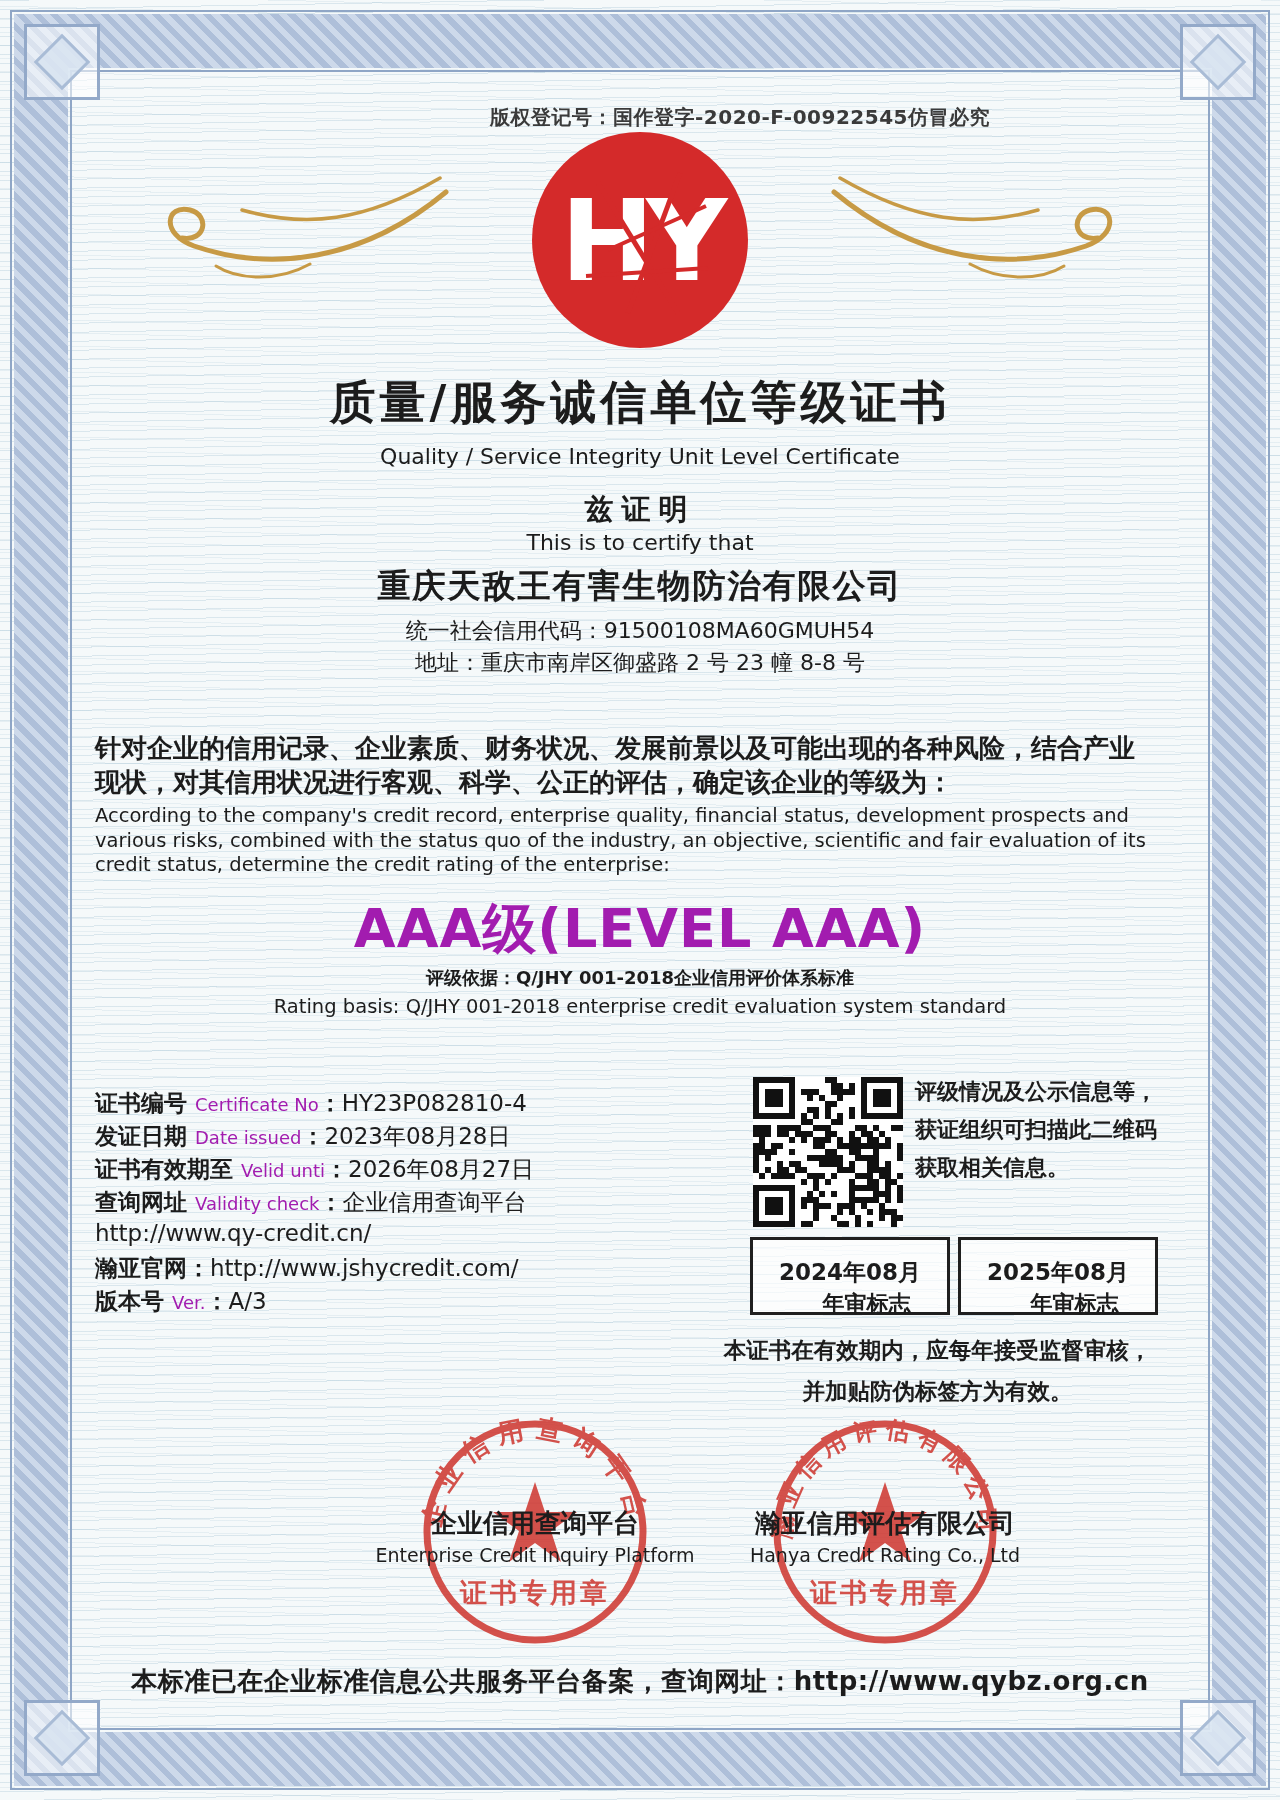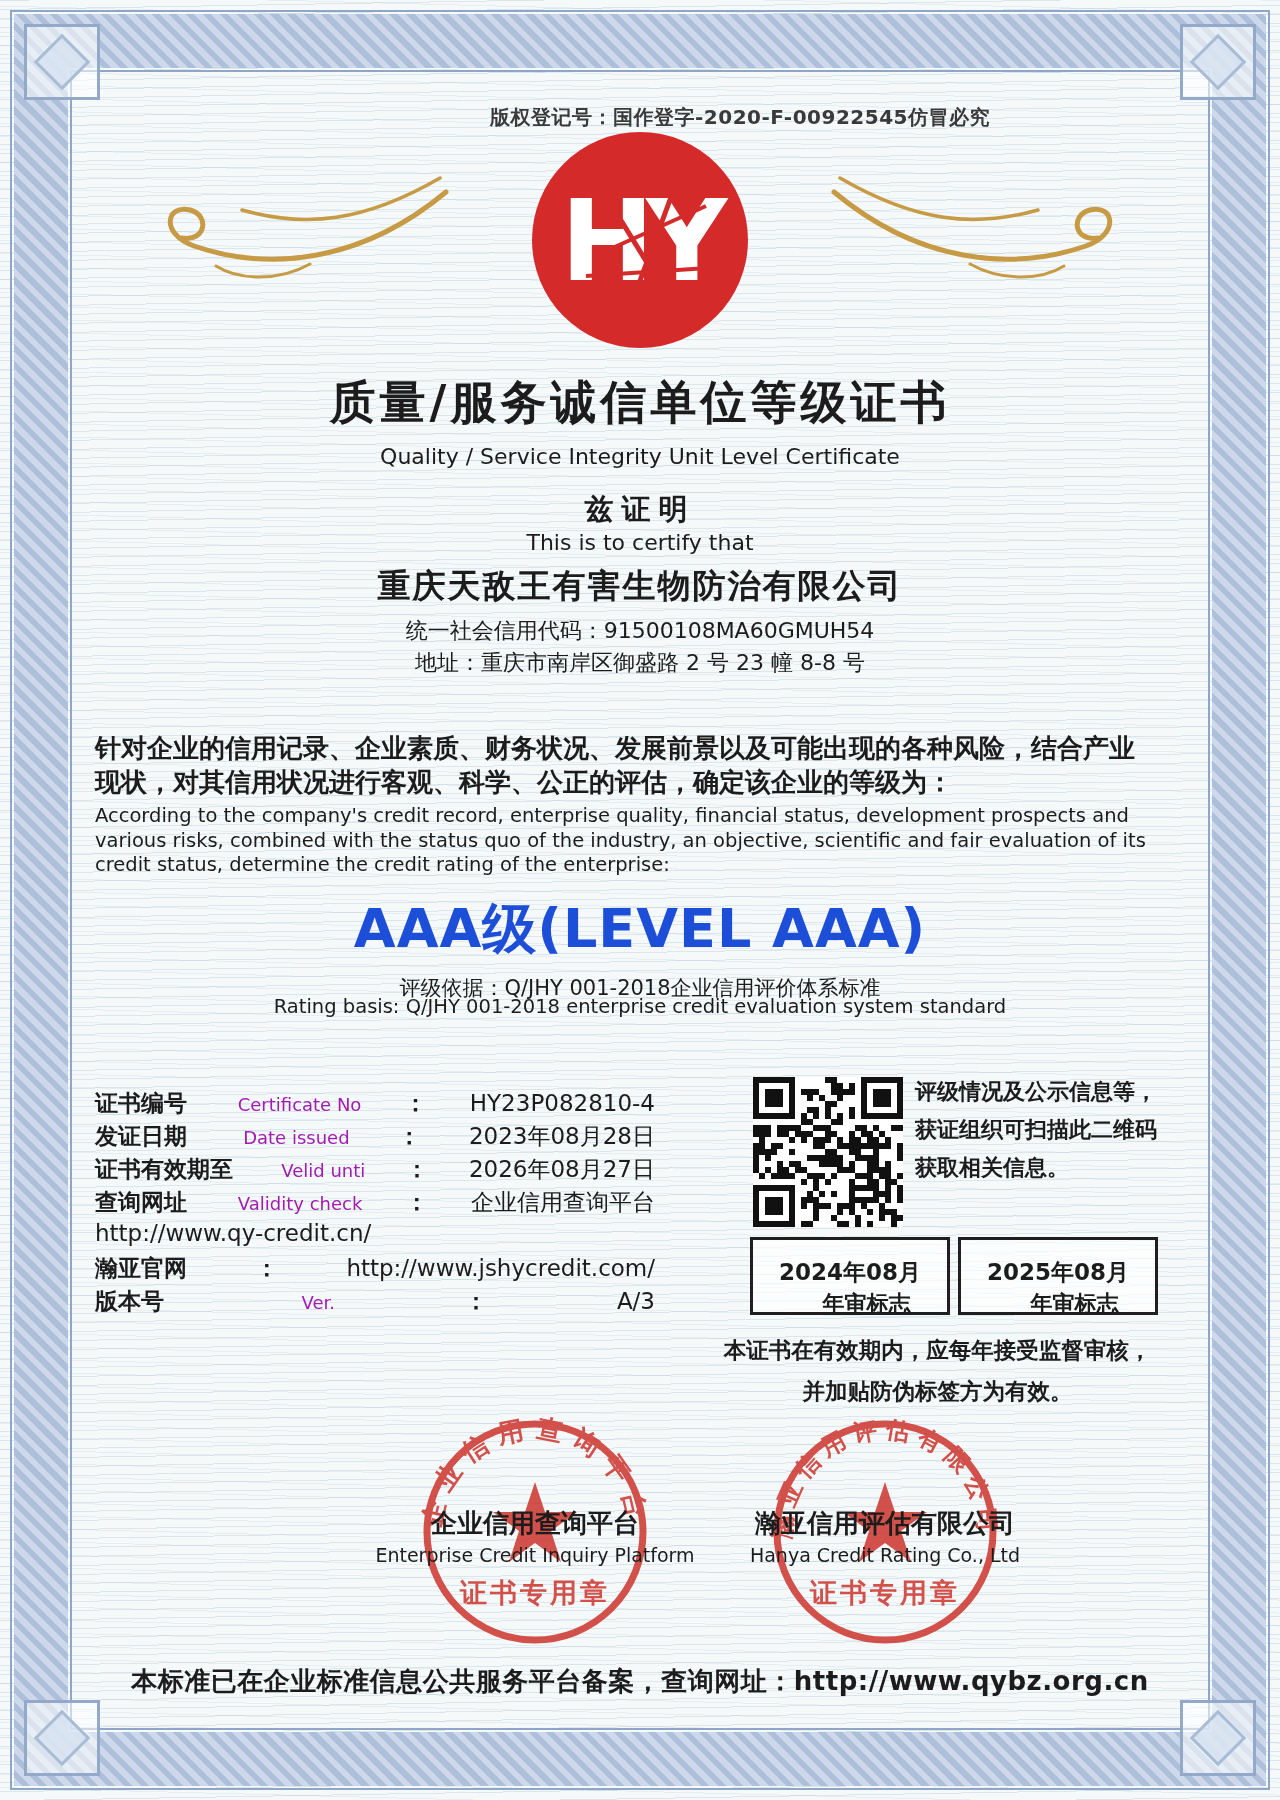--- a/index.html
+++ b/index.html
@@ -36,25 +36,25 @@
   .certify-en{top:530px;font-size:22px;}
   .company{top:564px;font-size:33px;font-weight:800;letter-spacing:2px;}
   .credit-code{top:616px;font-size:22px;font-weight:500;}
   .address{top:648px;font-size:22px;font-weight:500;}
 
   .body-cn{left:95px;width:1095px;font-size:26px;font-weight:600;line-height:33px;}
   .body-cn.l1{top:732px}.body-cn.l2{top:766px}
   .body-en{left:95px;top:804px;width:1070px;font-size:19.5px;line-height:24.5px;font-weight:500;}
 
   .rating{top:893px;font-size:54px;font-weight:800;letter-spacing:1px;}
-  .basis-cn{top:966px;font-size:21px;font-weight:400;margin-top:8px;}
+  .basis-cn{top:966px;font-size:18px;font-weight:700;}
   .basis-en{top:995px;font-size:19.5px;font-weight:500;}
 
   .details{left:95px;top:1088px;width:560px;}
-  .d-row{height:33px;display:flex;align-items:baseline;white-space:nowrap;justify-content:space-between;}
+  .d-row{height:33px;display:flex;align-items:baseline;white-space:nowrap;}
   .d-cn{font-size:23px;font-weight:600;}
   .d-en{font-size:18px;font-weight:500;margin-left:8px;color:#a21caf;}
   .d-sep{font-size:23px;font-weight:600;}
   .d-val{font-size:23px;font-weight:500;}
 
   .qr-svg{left:753px;top:1077px;}
   .qr-info{left:915px;top:1073px;width:268px;font-size:22px;font-weight:600;line-height:38px;}
 
   .annual-box{top:1237px;width:200px;height:78px;border:3px solid #1f1f1f;background:rgba(255,255,255,.65);
       text-align:center;box-sizing:border-box;padding-top:8px;}
@@ -108,21 +108,21 @@
   <div class="abs ctr certify-en">This is to certify that</div>
 
   <div class="abs ctr company">重庆天敌王有害生物防治有限公司</div>
   <div class="abs ctr credit-code">统一社会信用代码：91500108MA60GMUH54</div>
   <div class="abs ctr address">地址：重庆市南岸区御盛路 2 号 23 幢 8-8 号</div>
 
   <div class="abs body-cn l1">针对企业的信用记录、企业素质、财务状况、发展前景以及可能出现的各种风险，结合产业</div>
   <div class="abs body-cn l2">现状，对其信用状况进行客观、科学、公正的评估，确定该企业的等级为：</div>
   <div class="abs body-en">According to the company's credit record, enterprise quality, financial status, development prospects and various risks, combined with the status quo of the industry, an objective, scientific and fair evaluation of its credit status, determine the credit rating of the enterprise:</div>
 
-  <div class="abs ctr rating" style="color:#1d4ed8">AAA级(LEVEL AAA)</div>
+  <div class="abs ctr rating" style="color:#a21caf">AAA级(LEVEL AAA)</div>
   <div class="abs ctr basis-cn">评级依据：Q/JHY 001-2018企业信用评价体系标准</div>
   <div class="abs ctr basis-en">Rating basis: Q/JHY 001-2018 enterprise credit evaluation system standard</div>
 
   <div class="abs details">
     <div class="d-row">
       <span class="d-cn">证书编号</span>
       <span class="d-en">Certificate No</span>
       <span class="d-sep">：</span>
       <span class="d-val">HY23P082810-4</span>
     </div>

